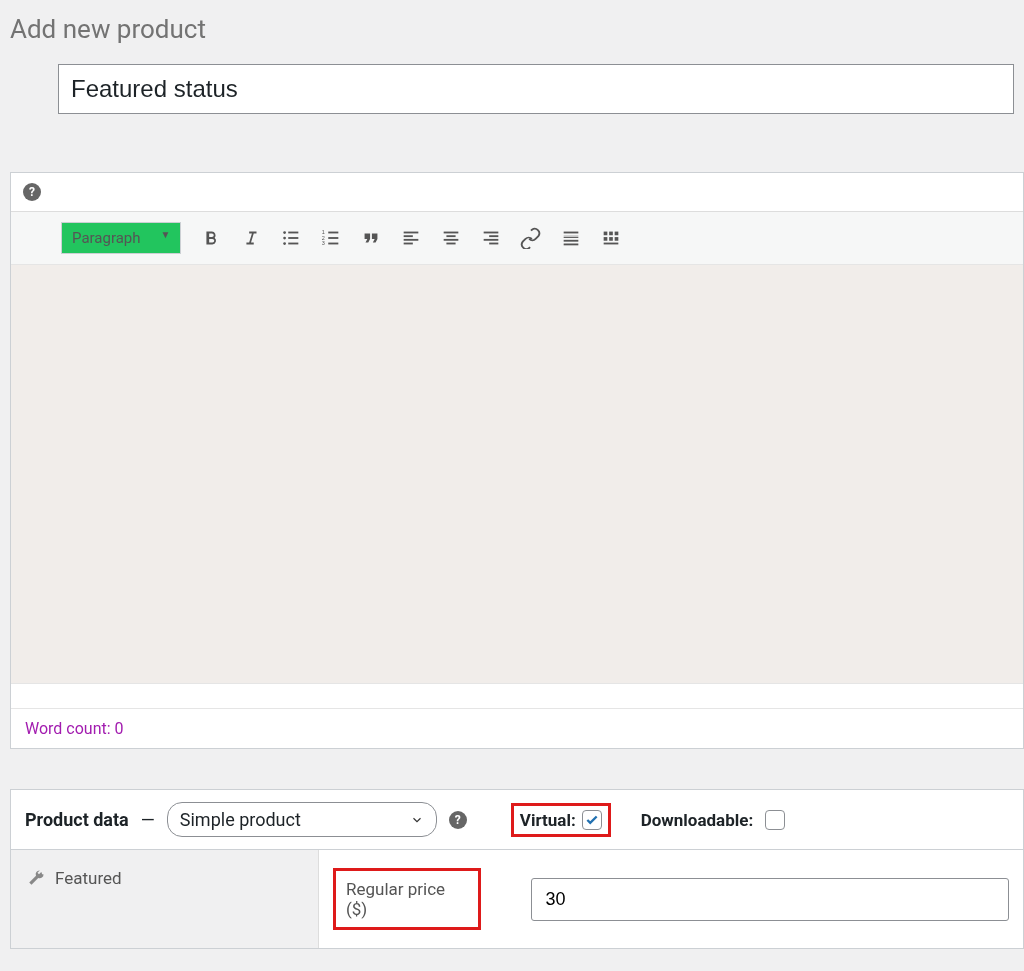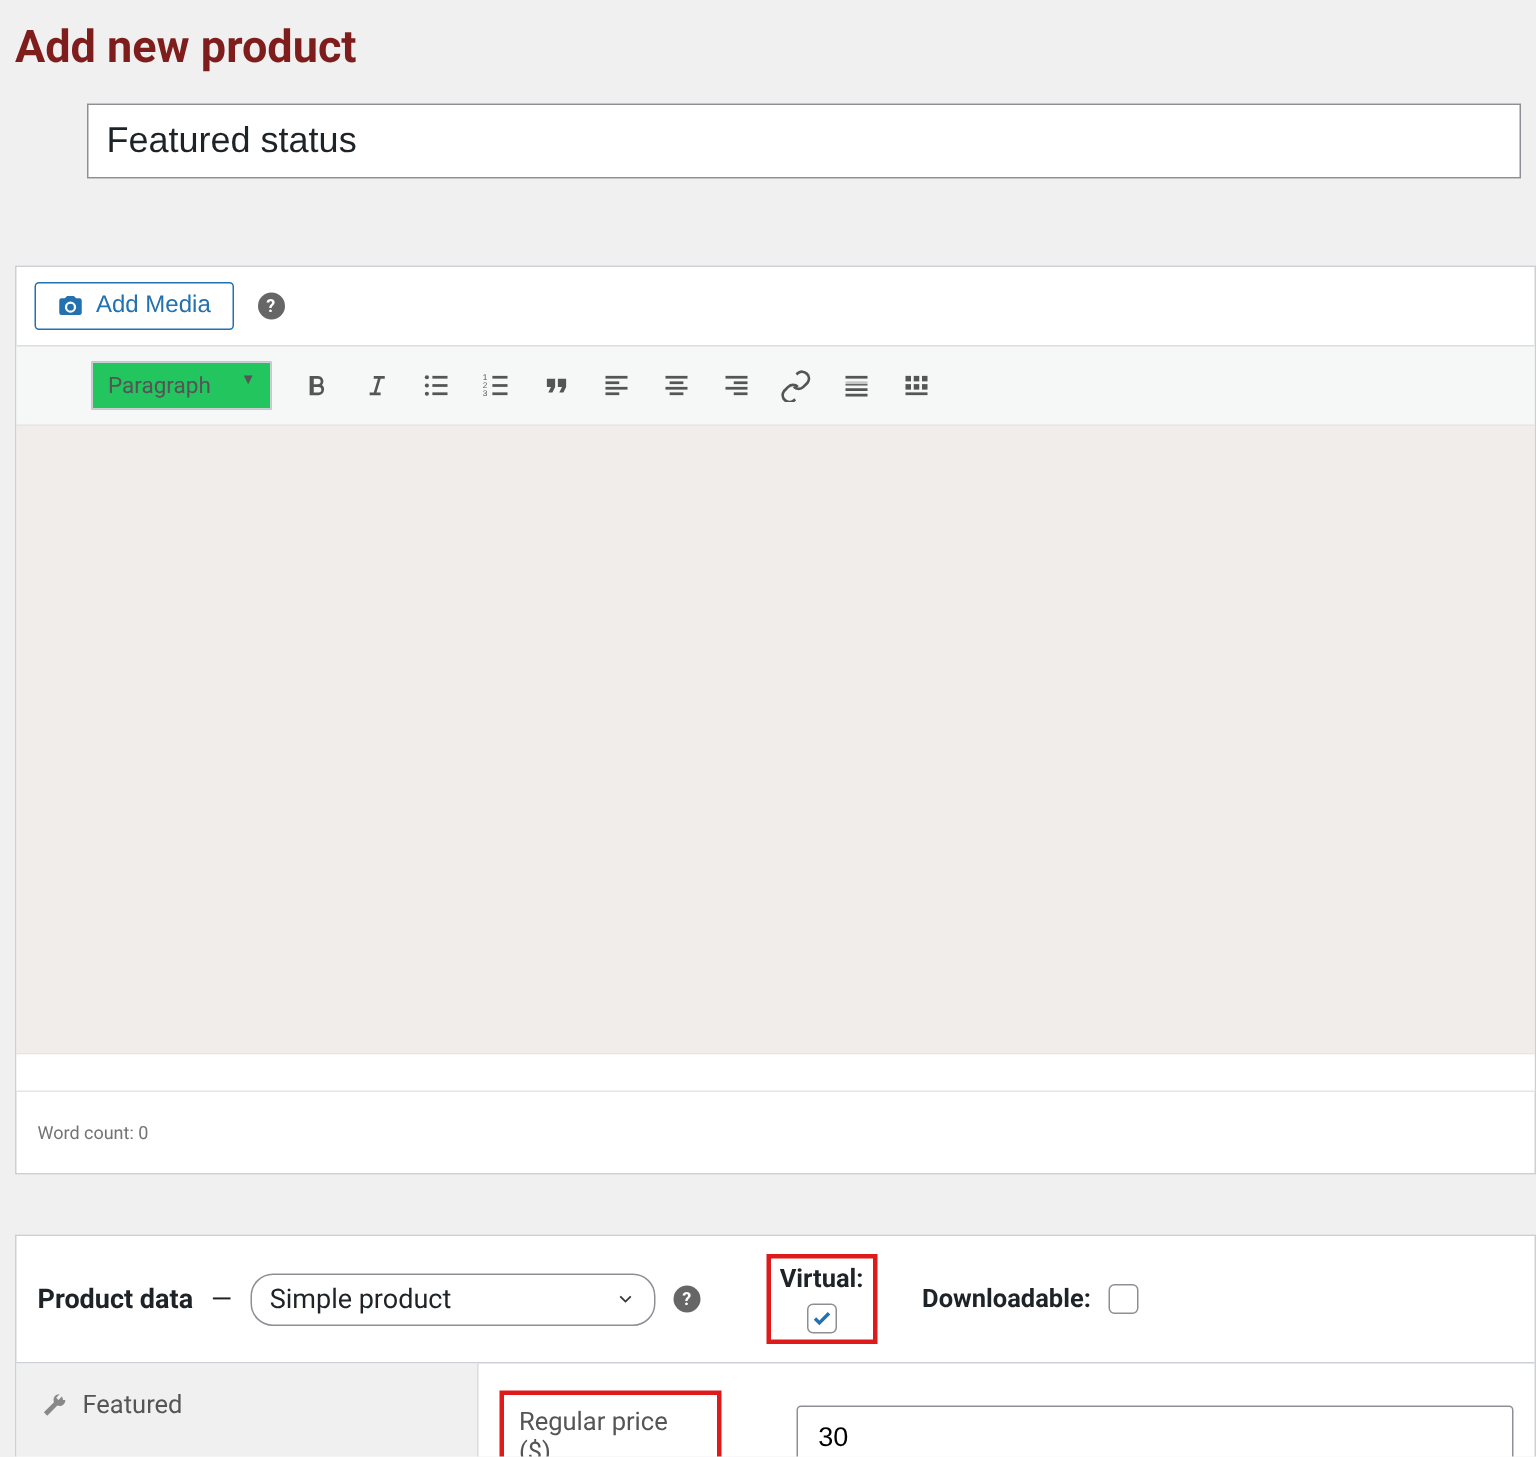--- a/index.html
+++ b/index.html
@@ -9,24 +9,24 @@
     }
     body {
       background: #f0f0f1;
       font-family: -apple-system, BlinkMacSystemFont, "Segoe UI", Roboto, sans-serif;
       color: #1d2327;
       width: 1024px;
       height: 971px;
       overflow: hidden;
     }
     .page-title {
-      font-size: 30px;
-      font-weight: 700;
+      font-size: 26px;
+      font-weight: 400;
       padding: 14px 10px 0;
-      color: #7f1d1d;
+      color: #737373;
     }
     .title-input-wrap {
       margin: 20px 10px 0;
       padding-left: 48px;
     }
     .title-input {
       width: 100%;
       font-size: 24px;
       padding: 10px 12px;
       border: 1px solid #8c8f94;
@@ -116,23 +116,23 @@
       height: 22px;
       fill: #555;
     }
     .editor-body {
       background: #f1edea;
       height: 420px;
       border-top: 1px solid #e5e5e5;
       border-bottom: 1px solid #e5e5e5;
     }
     .editor-footer {
-      padding: 20px 14px;
-      font-size: 12px;
-      color: #737373;
+      padding: 10px 14px;
+      font-size: 16px;
+      color: #a21caf;
       border-top: 1px solid #e5e5e5;
     }
     .product-data-panel {
       background: #fff;
       border: 1px solid #ccd0d4;
       margin: 40px 0 0 10px;
     }
     .pd-header {
       padding: 12px 14px;
       display: flex;
@@ -177,21 +177,20 @@
     .cb.checked svg {
       width: 14px;
       height: 14px;
     }
     .highlight-red {
       border: 3px solid #de1a1a;
       padding: 4px 6px;
       display: inline-flex;
       align-items: center;
       gap: 6px;
-      flex-direction: column;
     }
     .pd-body {
       display: flex;
       align-items: stretch;
     }
     .pd-tabs {
       width: 308px;
       background: #f0f0f1;
       border-right: 1px solid #ddd;
     }
@@ -235,26 +234,20 @@
 
 <h1 class="page-title">Add new product</h1>
 
 <div class="title-input-wrap">
   <input type="text" class="title-input" value="Featured status" style="">
 </div>
 
 <div class="panel">
 
   <div class="media-row">
-    <button class="add-media-btn">
-      <svg class="media-icon" viewBox="0 0 24 24" fill="#2271b1">
-          <path d="M4 5h3l2-2h6l2 2h3a2 2 0 0 1 2 2v11a2 2 0 0 1-2 2H4a2 2 0 0 1-2-2V7a2 2 0 0 1 2-2zm8 3a5 5 0 1 0 0 10 5 5 0 0 0 0-10zm0 2a3 3 0 1 1 0 6 3 3 0 0 1 0-6z"></path>
-        </svg>
-      <span>Add Media</span>
-    </button>
     <span class="help-circle">?</span>
   </div>
 
   <div class="editor-toolbar">
     <div class="format-select">
       <span>Paragraph</span>
       <span class="caret">▼</span>
     </div>
     <button class="tb-btn">
         <svg viewBox="0 0 24 24">

